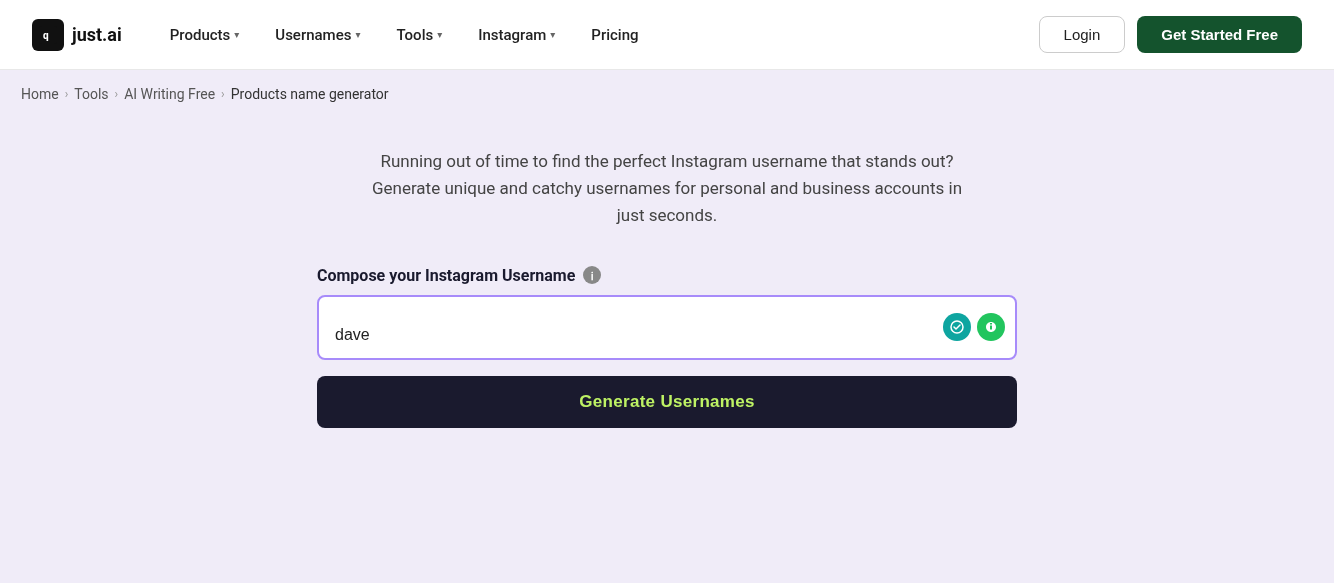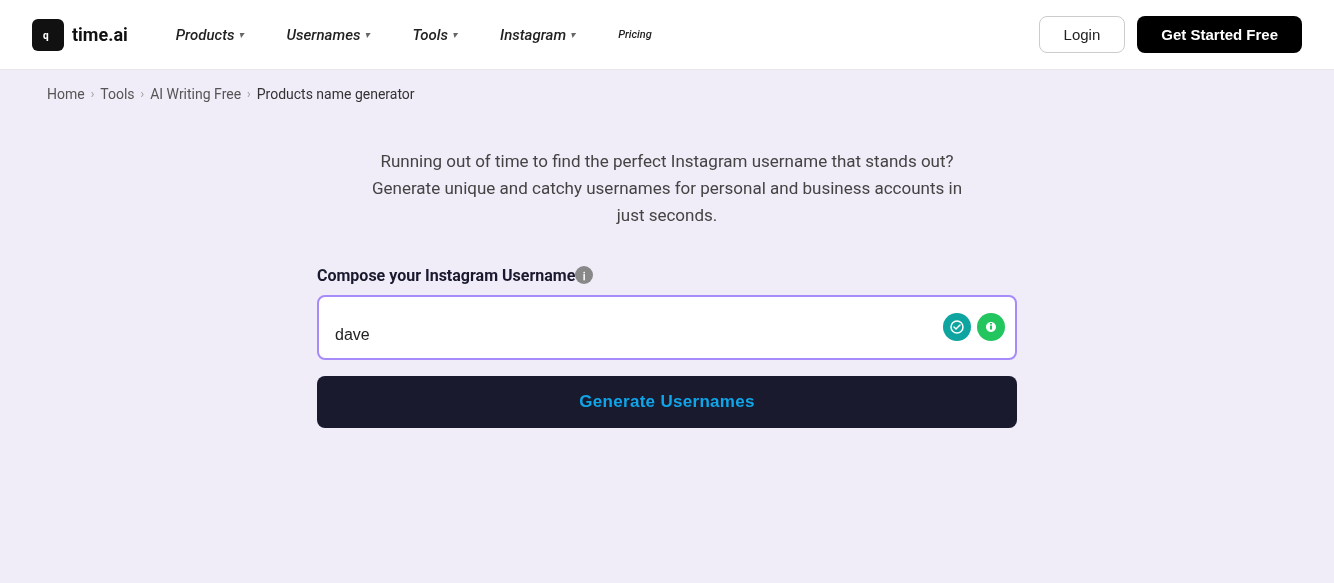--- a/index.html
+++ b/index.html
@@ -48,23 +48,22 @@
       align-items: center;
       justify-content: center;
       color: #fff;
       font-size: 14px;
       font-weight: 800;
     }
 
     .nav-links {
       display: flex;
       align-items: center;
-      gap: 11px;
+      gap: 4px;
       flex: 1;
-      font-style: italic;
     }
 
     .nav-item {
       display: flex;
       align-items: center;
       gap: 4px;
       padding: 8px 16px;
       cursor: pointer;
       font-size: 15px;
       color: #222;
@@ -74,21 +73,21 @@
       text-decoration: none;
     }
 
     .nav-item .chevron {
       font-size: 10px;
       color: #666;
     }
 
     .nav-pricing {
       padding: 8px 16px;
-      font-size: 11px;
+      font-size: 15px;
       font-weight: 500;
       color: #222;
       cursor: pointer;
       border-radius: 6px;
     }
 
     .nav-actions {
       display: flex;
       align-items: flex-start;
       gap: 12px;
@@ -100,35 +99,35 @@
       border-radius: 8px;
       background: #fff;
       font-size: 15px;
       font-weight: 500;
       cursor: pointer;
       color: #222;
     }
 
     .btn-get-started {
       padding: 10px 24px;
-      background: #000000;
+      background: #14532d;
       color: #fff;
       border: none;
       border-radius: 8px;
       font-size: 15px;
       font-weight: 600;
       cursor: pointer;
     }
 
     
     .breadcrumb {
       display: flex;
       align-items: center;
       gap: 6px;
-      padding: 16px 47px;
+      padding: 16px 21px;
       font-size: 14px;
       color: #555;
     }
 
     .breadcrumb a {
       color: #555;
       text-decoration: none;
     }
 
     .breadcrumb .separator {
@@ -169,20 +168,21 @@
 
     
     .form-section {
       width: 100%;
       max-width: 700px;
     }
 
     .form-label-row {
       display: flex;
       align-items: center;
+      gap: 8px;
       margin-bottom: 10px;
       text-align: right;
     }
 
     .form-label {
       font-size: 16px;
       font-weight: 700;
       color: #1a1a2e;
     }
 
@@ -243,41 +243,41 @@
 
     .icon-green {
       background: #22c55e;
       color: #fff;
     }
 
     .btn-generate {
       width: 100%;
       padding: 16px;
       background: #1a1a2e;
-      color: #0ea5e9;
+      color: #bef264;
       border: none;
       border-radius: 8px;
       font-size: 17px;
       font-weight: 600;
       cursor: pointer;
       letter-spacing: 0.3px;
     }
   </style>
 </head>
 <body>
 
 <nav class="navbar">
   <a class="logo-area" href="#">
     <div class="logo-icon">
       <svg width="18" height="18" viewBox="0 0 18 18" fill="none">
         <rect width="18" height="18" rx="3" fill="#111"></rect>
         <text x="4" y="13" font-size="10" fill="white" font-weight="800">q</text>
       </svg>
     </div>
-    <span>time.ai</span>
+    <span>just.ai</span>
   </a>
 
   <div class="nav-links">
     <a class="nav-item" href="#">
       <span>Products</span>
       <span class="chevron">▾</span>
     </a>
     <a class="nav-item" href="#">
       <span>Usernames</span>
       <span class="chevron">▾</span>

